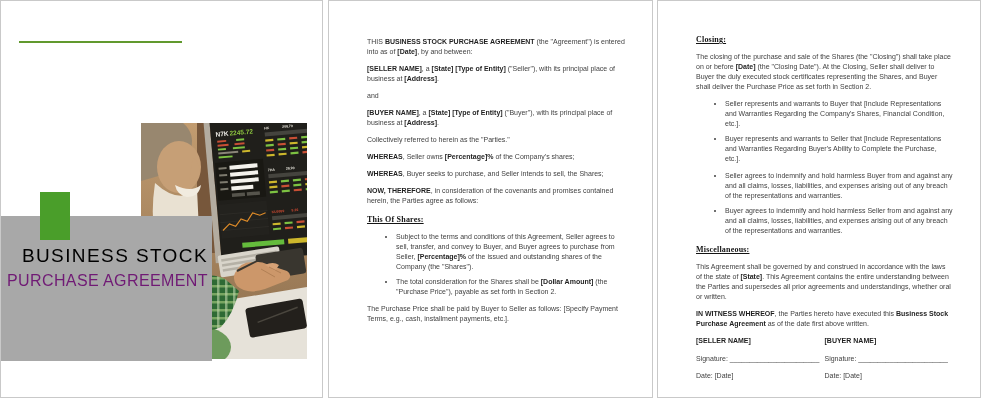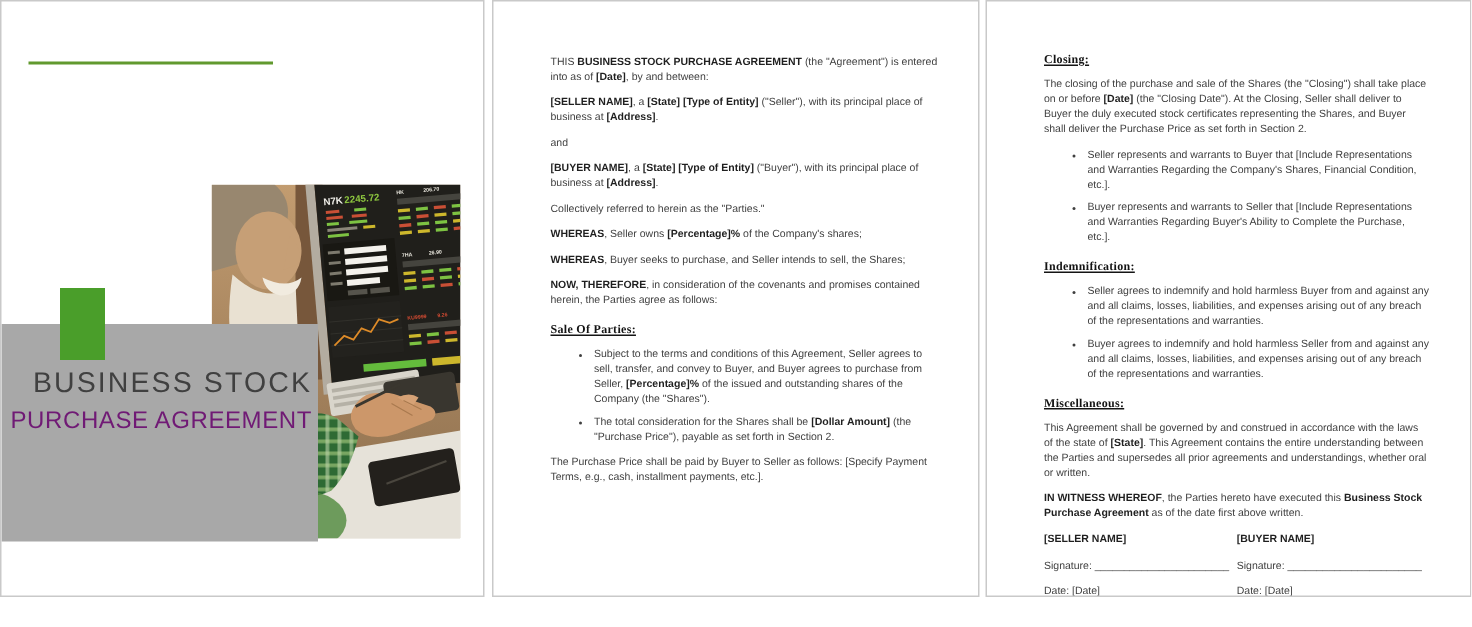--- a/index.html
+++ b/index.html
@@ -8,21 +8,21 @@
   #p1{left:0;width:323px;}
   #p2{left:328px;width:325px;}
   #p3{left:657px;width:324px;}
 
   
   .accent-line{position:absolute;left:18px;top:40px;width:163px;height:2px;background:#61992e;}
   .photo{position:absolute;left:140px;top:122px;width:166px;height:236px;z-index:1;overflow:hidden;}
   .photo svg{display:block;}
   .banner{position:absolute;left:0;top:215px;width:211px;height:145px;background:#a8a8a8;z-index:2;}
   .banner-text{position:absolute;right:4px;top:30px;text-align:right;}
-  .t1{font-size:19px;font-weight:400;color:#404040;letter-spacing:1.4px;white-space:nowrap;line-height:1.1;}
+  .t1{font-size:19px;font-weight:400;color:#000000;letter-spacing:1.4px;white-space:nowrap;line-height:1.1;}
   .t2{font-size:16px;font-weight:400;color:#701a75;letter-spacing:.4px;white-space:nowrap;margin-top:5px;line-height:1.1;}
   .accent-square{position:absolute;left:39px;top:191px;width:30px;height:48px;background:#4a9e2a;z-index:3;}
 
   
   .doc-body{font-size:7px;line-height:10px;color:#3f3f3f;}
   #p2 .doc-body{padding:36px 27px 0 38px;}
   #p3 .doc-body{padding:34px 27px 0 38px;}
   .doc-p{margin:0 0 7px;}
   .doc-p b,.doc-li b{color:#1f1f1f;}
   .doc-h{margin:9px 0 7px;font-family:"Liberation Serif",serif;font-size:8px;font-weight:700;color:#141414;text-decoration:underline;letter-spacing:.2px;}
@@ -208,38 +208,37 @@
   <section class="page" id="p2">
     <div class="doc-body">
         <p class="doc-p"><span>THIS </span><b>BUSINESS STOCK PURCHASE AGREEMENT</b><span> (the "Agreement") is entered into as of </span><b>[Date]</b><span>, by and between:</span></p>
         <p class="doc-p"><b>[SELLER NAME]</b><span>, a </span><b>[State] [Type of Entity]</b><span> ("Seller"), with its principal place of business at </span><b>[Address]</b><span>.</span></p>
         <p class="doc-p"><span>and</span></p>
         <p class="doc-p"><b>[BUYER NAME]</b><span>, a </span><b>[State] [Type of Entity]</b><span> ("Buyer"), with its principal place of business at </span><b>[Address]</b><span>.</span></p>
         <p class="doc-p"><span>Collectively referred to herein as the "Parties."</span></p>
         <p class="doc-p"><b>WHEREAS</b><span>, Seller owns </span><b>[Percentage]%</b><span> of the Company's shares;</span></p>
         <p class="doc-p"><b>WHEREAS</b><span>, Buyer seeks to purchase, and Seller intends to sell, the Shares;</span></p>
         <p class="doc-p"><b>NOW, THEREFORE</b><span>, in consideration of the covenants and promises contained herein, the Parties agree as follows:</span></p>
-        <h3 class="doc-h">Sale Of Parties:</h3>
+        <h3 class="doc-h">This Of Shares:</h3>
         <ul class="doc-ul">
           <li class="doc-li"><span>Subject to the terms and conditions of this Agreement, Seller agrees to sell, transfer, and convey to Buyer, and Buyer agrees to purchase from Seller, </span><b>[Percentage]%</b><span> of the issued and outstanding shares of the Company (the "Shares").</span></li>
           <li class="doc-li"><span>The total consideration for the Shares shall be </span><b>[Dollar Amount]</b><span> (the "Purchase Price"), payable as set forth in Section 2.</span></li>
         </ul>
         <p class="doc-p"><span>The Purchase Price shall be paid by Buyer to Seller as follows: [Specify Payment Terms, e.g., cash, installment payments, etc.].</span></p>
       </div>
   </section>
 
   <section class="page" id="p3">
     <div class="doc-body">
         <h3 class="doc-h">Closing:</h3>
         <p class="doc-p"><span>The closing of the purchase and sale of the Shares (the "Closing") shall take place on or before </span><b>[Date]</b><span> (the "Closing Date"). At the Closing, Seller shall deliver to Buyer the duly executed stock certificates representing the Shares, and Buyer shall deliver the Purchase Price as set forth in Section 2.</span></p>
         <ul class="doc-ul">
           <li class="doc-li"><span>Seller represents and warrants to Buyer that [Include Representations and Warranties Regarding the Company's Shares, Financial Condition, etc.].</span></li>
           <li class="doc-li"><span>Buyer represents and warrants to Seller that [Include Representations and Warranties Regarding Buyer's Ability to Complete the Purchase, etc.].</span></li>
         </ul>
-        <h3 class="doc-h">Indemnification:</h3>
         <ul class="doc-ul">
           <li class="doc-li"><span>Seller agrees to indemnify and hold harmless Buyer from and against any and all claims, losses, liabilities, and expenses arising out of any breach of the representations and warranties.</span></li>
           <li class="doc-li"><span>Buyer agrees to indemnify and hold harmless Seller from and against any and all claims, losses, liabilities, and expenses arising out of any breach of the representations and warranties.</span></li>
         </ul>
         <h3 class="doc-h">Miscellaneous:</h3>
         <p class="doc-p"><span>This Agreement shall be governed by and construed in accordance with the laws of the state of </span><b>[State]</b><span>. This Agreement contains the entire understanding between the Parties and supersedes all prior agreements and understandings, whether oral or written.</span></p>
         <p class="doc-p"><b>IN WITNESS WHEREOF</b><span>, the Parties hereto have executed this </span><b>Business Stock Purchase Agreement</b><span> as of the date first above written.</span></p>
         <div class="sig-row">
           <div class="sig-col">
             <div class="sig-name">[SELLER NAME]</div>

